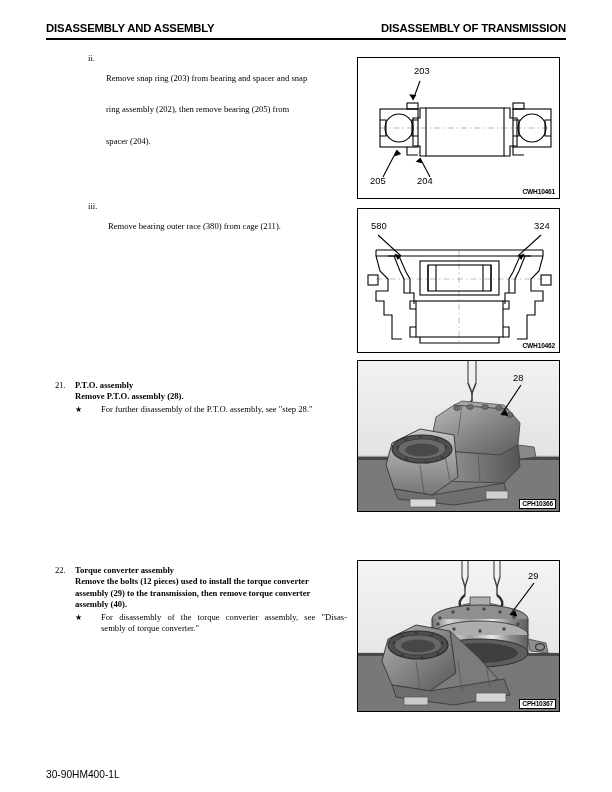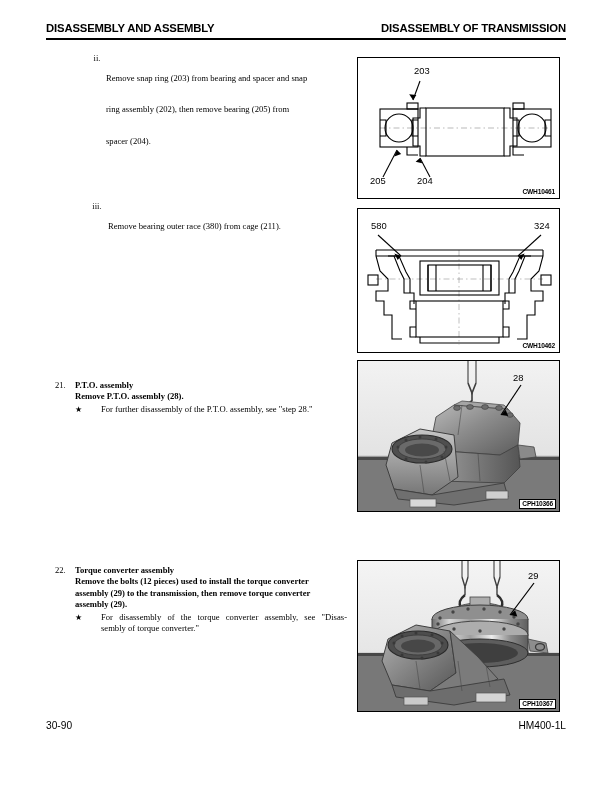--- a/index.html
+++ b/index.html
@@ -50,21 +50,21 @@
   .para {
     position: absolute;
     font-size: 8.6px;
     line-height: 11.4px;
     text-align: justify;
   }
   .para .marker {
     position: absolute;
     left: 0;
     top: 0;
-    text-align: center;
+    text-align: left;
   }
   .para .body {
     display: block;
   }
 
   
   .item-roman {
     width: 246px;
   }
   .item-roman .marker { width: 18px; }
@@ -139,24 +139,24 @@
     color: #000;
   }
   .fig-label.onphoto {
     color: #000;
   }
 
   
   .page-footer {
     position: absolute;
     left: 46px;
-    top: 720px;
+    top: 769px;
     width: 520px;
     display: flex;
-    justify-content: space-between;
+    justify-content: flex-start;
     font-family: "Liberation Sans", sans-serif;
     font-size: 10.2px;
   }
 </style>
 </head>
 <body>
 
 <div class="page-header">
   <span>DISASSEMBLY AND ASSEMBLY</span>
   <span>DISASSEMBLY OF TRANSMISSION</span>
@@ -185,21 +185,21 @@
       <span class="star">★</span>
       <span class="note-body single">For further disassembly of the P.T.O. assembly, see "step 28."</span>
     </div>
   </div>
 
   <div class="para step" style="left:55px; top:565px;">
     <span class="marker">22.</span>
     <span class="body step-title">Torque converter assembly</span>
     <span class="body step-line">Remove the bolts (12 pieces) used to install the torque converter</span>
     <span class="body step-line">assembly (29) to the transmission, then remove torque converter</span>
-    <span class="body step-line last-line">assembly (29).</span>
+    <span class="body step-line last-line">assembly (40).</span>
     <div class="note">
       <span class="star">★</span>
       <span class="note-body">For disassembly of the torque converter assembly, see "Disas-</span>
       <span class="note-body single">sembly of torque converter."</span>
     </div>
   </div>
 
 </div>
 
 <div class="figure" style="left:357px; top:57px; width:203px; height:142px;">

